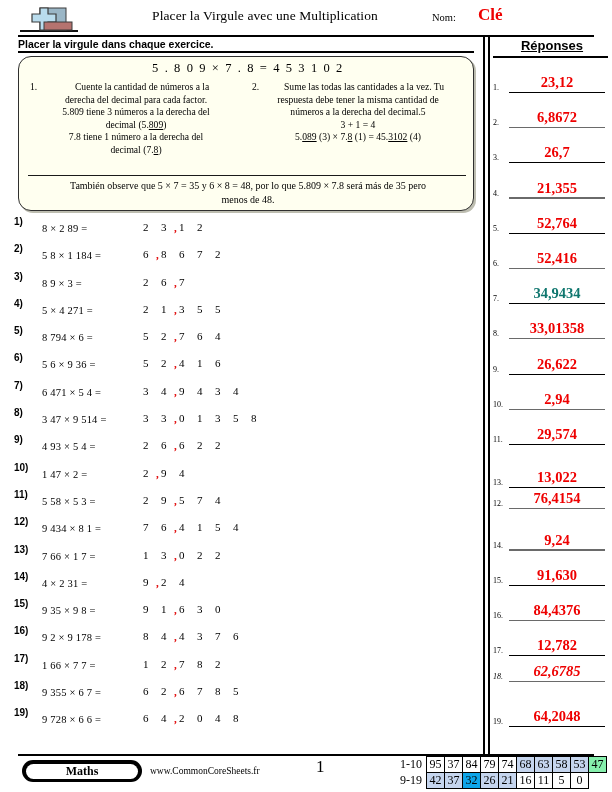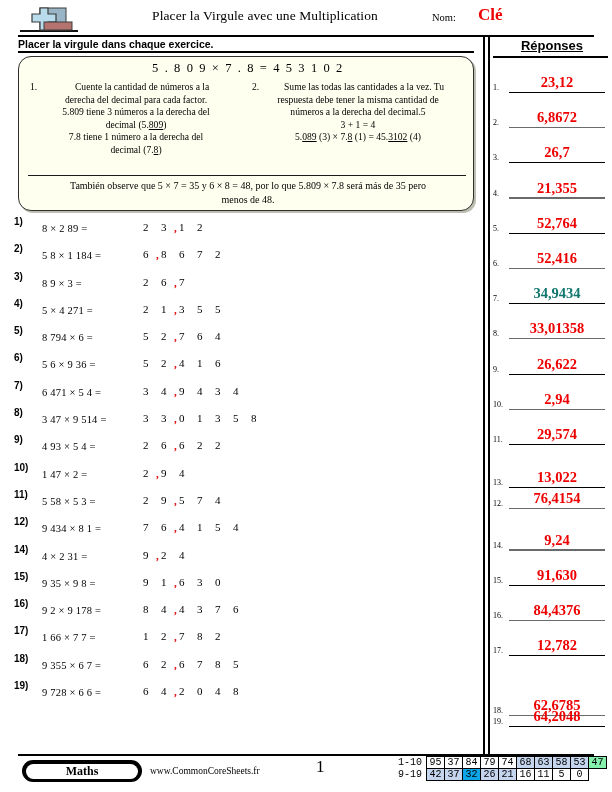--- a/index.html
+++ b/index.html
@@ -117,21 +117,21 @@
     display:flex;align-items:center;justify-content:center;
     font-size:12px;font-weight:bold;font-family:"Liberation Serif",serif;
   }
   .site{position:absolute;left:150px;top:766px;font-size:9.5px;}
   .pageno{position:absolute;left:316px;top:757px;font-size:17px;}
 
   .scale{position:absolute;left:392px;top:756px;}
   .scale table{border-collapse:collapse;}
   .scale td{
     border:0.8px solid #000;width:17px;height:11px;
-    text-align:center;font-size:10px;font-family:Liberation Mono, monospace;
+    text-align:center;font-size:12px;font-family:Liberation Serif, serif;
     padding:0;background:#fff;
   }
   .scale td.lbl{border:none;width:30px;text-align:right;padding-right:4px;background:transparent;}
   .scale td.hl{background:#c5d5ee;}
   .scale td.empty{border:none;background:transparent;}
 </style>
 </head>
 <body>
 
 <div class="page">
@@ -250,20 +250,25 @@
         <div class="pnum">11)</div>
         <div class="pexp">5 58 × 5 3 =</div>
         <div class="pdigits"><span class="d">2</span><span class="d">9</span><span class="c">,</span><span class="d">5</span><span class="d">7</span><span class="d">4</span></div>
       </div>
       <div class="prow">
         <div class="pnum">12)</div>
         <div class="pexp">9 434 × 8 1 =</div>
         <div class="pdigits"><span class="d">7</span><span class="d">6</span><span class="c">,</span><span class="d">4</span><span class="d">1</span><span class="d">5</span><span class="d">4</span></div>
       </div>
       <div class="prow">
+        <div class="pnum">13)</div>
+        <div class="pexp">7 66 × 1 7 =</div>
+        <div class="pdigits"><span class="d">1</span><span class="d">3</span><span class="c">,</span><span class="d">0</span><span class="d">2</span><span class="d">2</span></div>
+      </div>
+      <div class="prow">
         <div class="pnum">14)</div>
         <div class="pexp">4 × 2 31 =</div>
         <div class="pdigits"><span class="d">9</span><span class="c">,</span><span class="d">2</span><span class="d">4</span></div>
       </div>
       <div class="prow">
         <div class="pnum">15)</div>
         <div class="pexp">9 35 × 9 8 =</div>
         <div class="pdigits"><span class="d">9</span><span class="d">1</span><span class="c">,</span><span class="d">6</span><span class="d">3</span><span class="d">0</span></div>
       </div>
       <div class="prow">
@@ -369,21 +374,21 @@
       <div class="ans-row" style="top: 587px;">
         <div class="ans-num">16.</div>
         <div class="ans-val" style="color: rgb(238, 0, 0);">84,4376</div>
         <div class="ans-line alt"></div>
       </div>
       <div class="ans-row" style="top: 622.2px;">
         <div class="ans-num">17.</div>
         <div class="ans-val" style="color: rgb(238, 0, 0);">12,782</div>
         <div class="ans-line"></div>
       </div>
-      <div class="ans-row" style="top: 682px;">
+      <div class="ans-row" style="top: 648px; font-style: italic;">
         <div class="ans-num">18.</div>
         <div class="ans-val" style="color: rgb(238, 0, 0);">62,6785</div>
         <div class="ans-line alt"></div>
       </div>
       <div class="ans-row" style="top: 692.6px;">
         <div class="ans-num">19.</div>
         <div class="ans-val" style="color: rgb(238, 0, 0);">64,2048</div>
         <div class="ans-line"></div>
       </div>
     </div>

